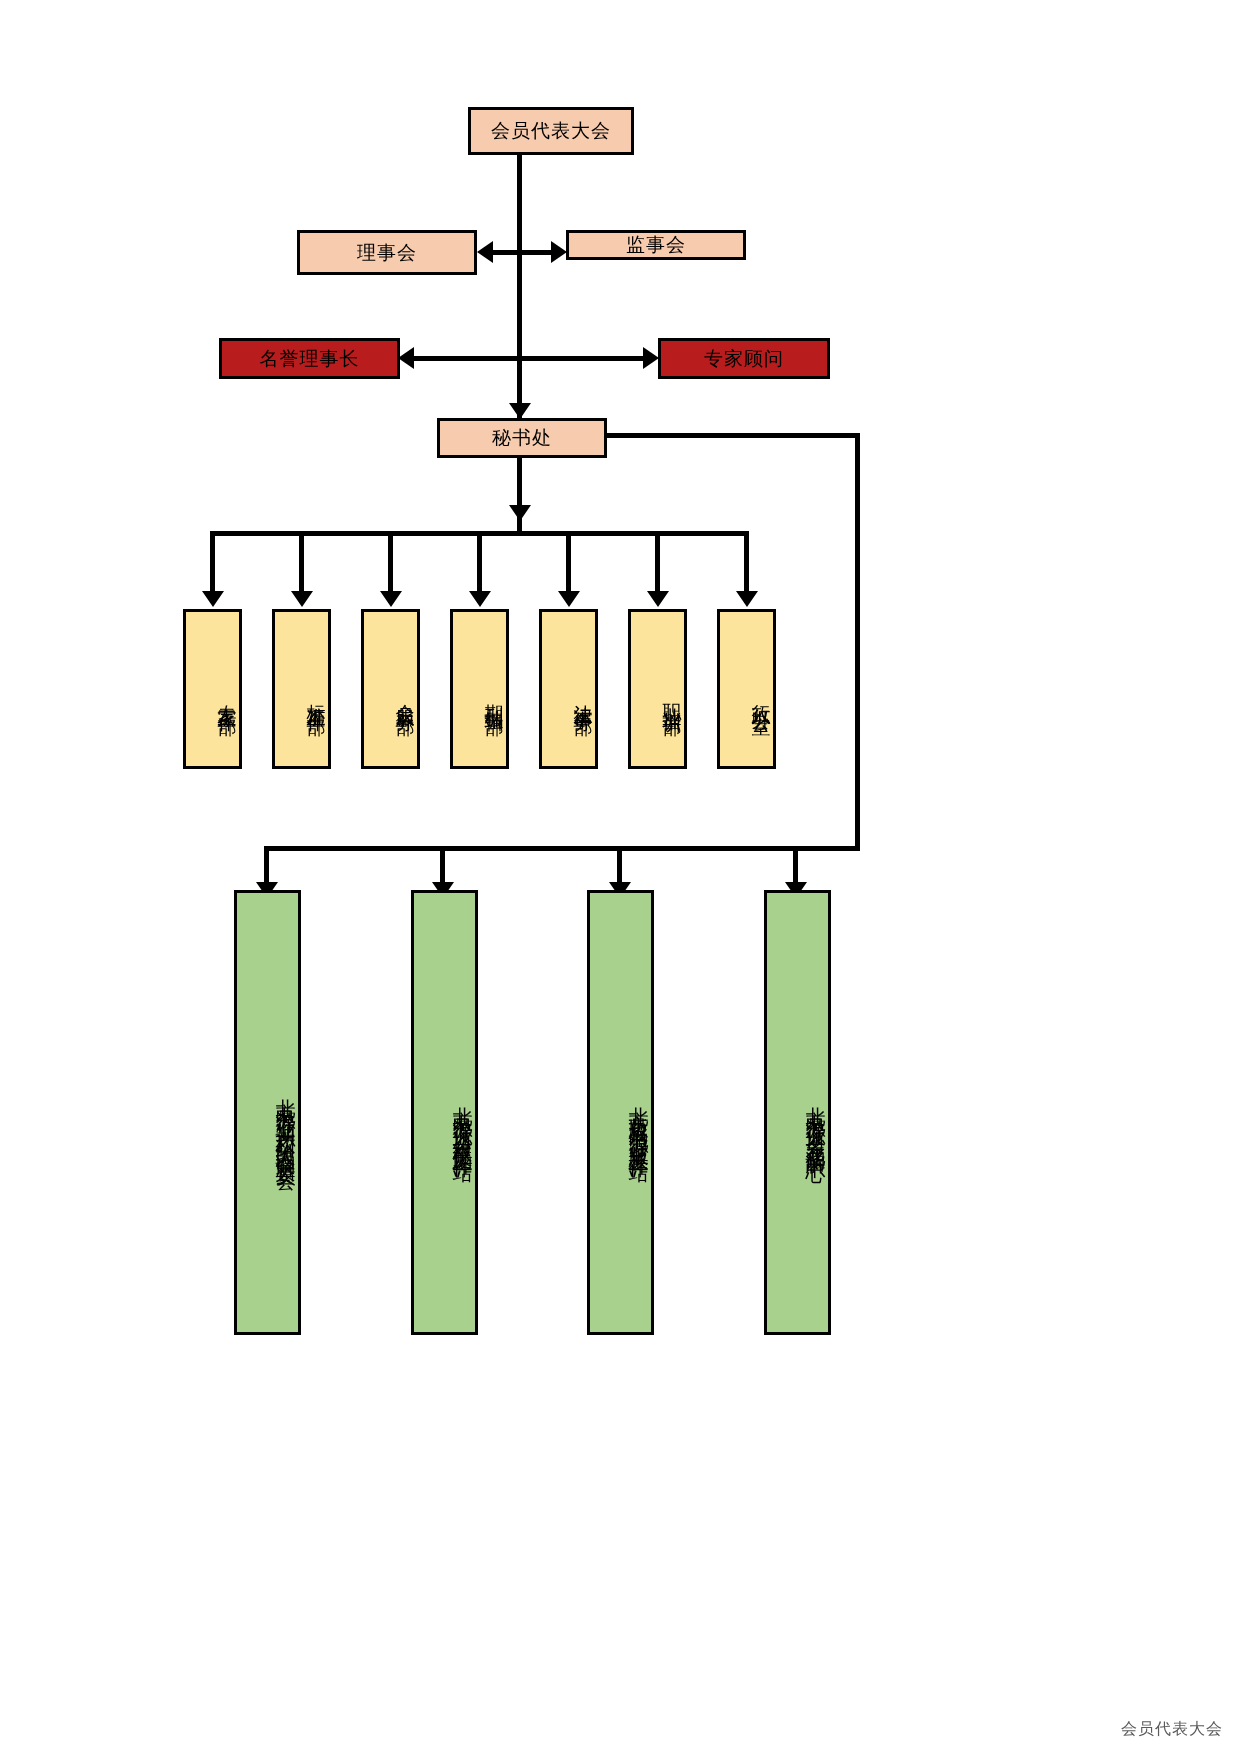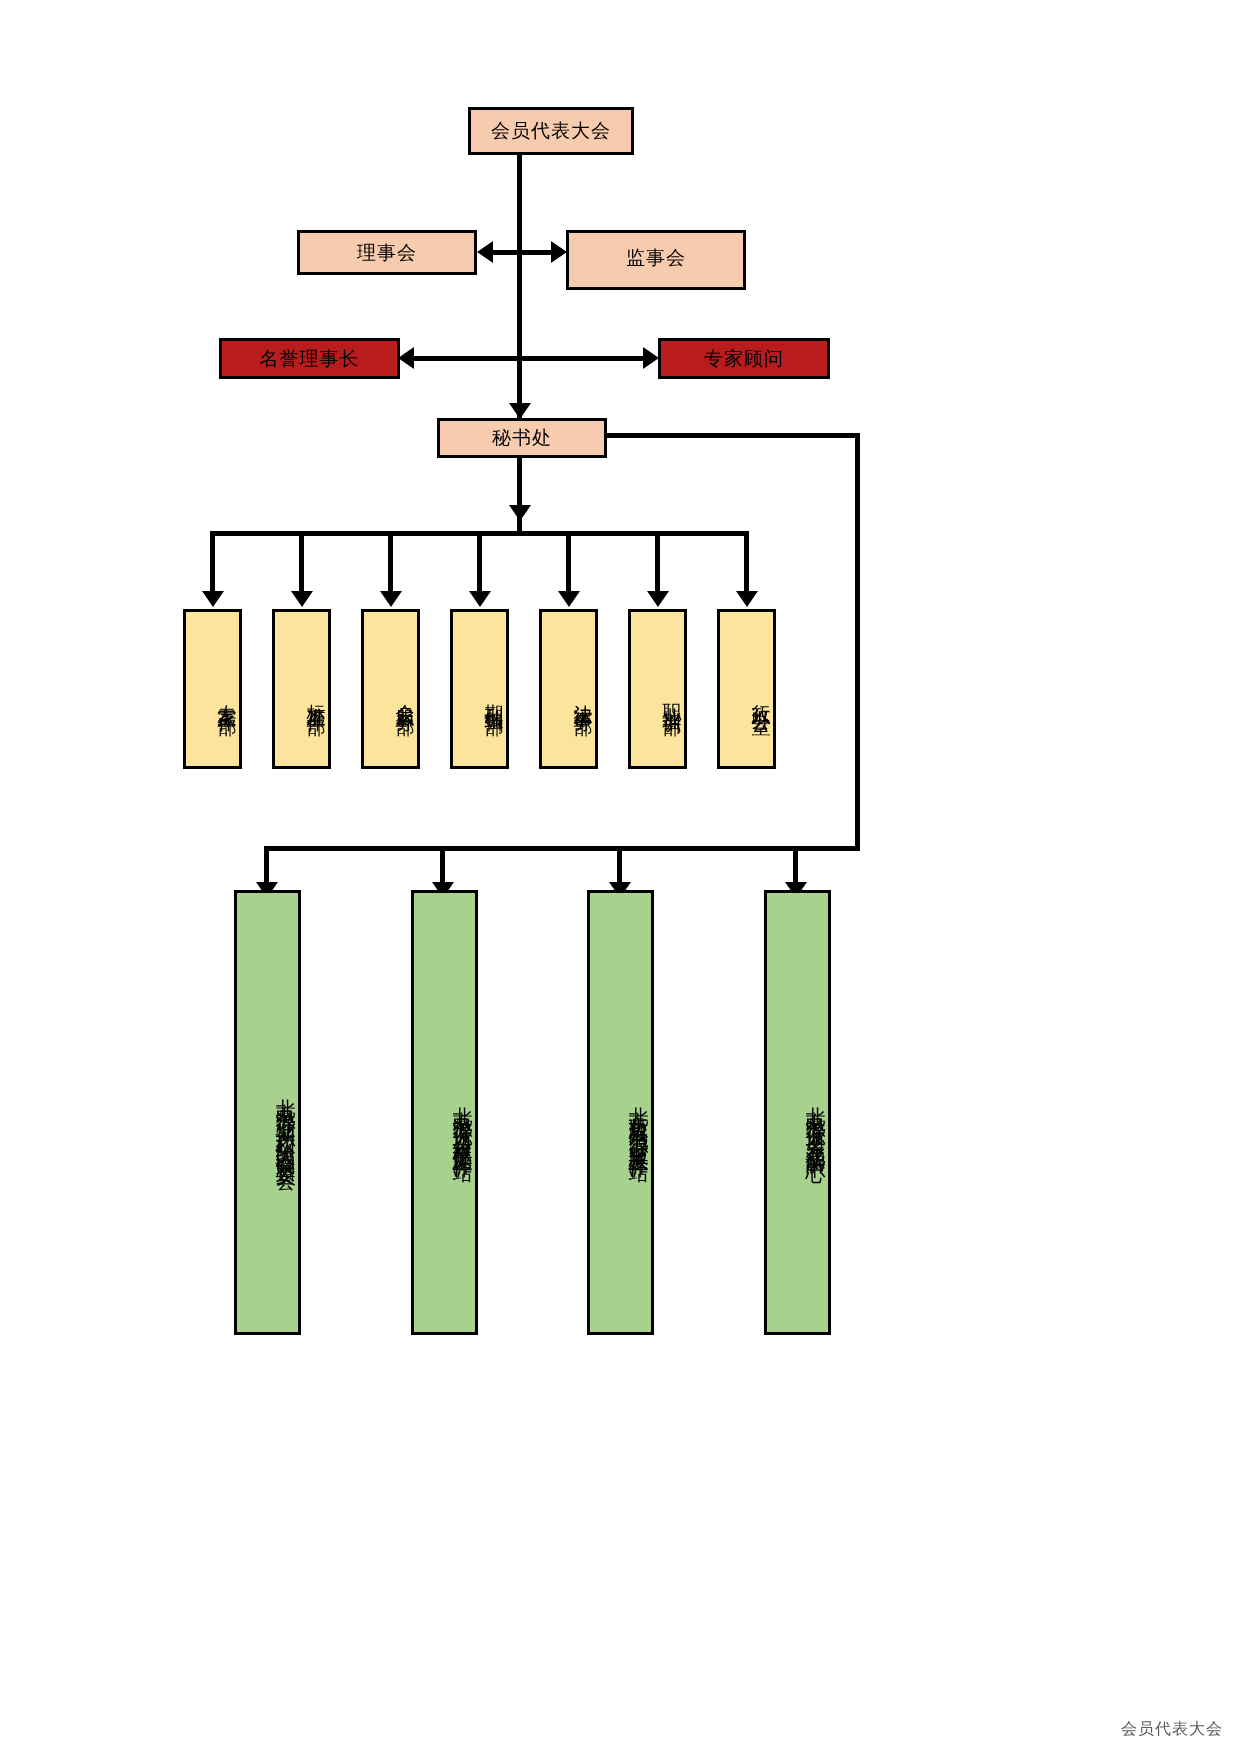--- a/index.html
+++ b/index.html
@@ -103,21 +103,21 @@
   <div class="node salmon" style="left:437px; top:107px; width:166px; height:48px;margin-left:31px;">
     <span class="node-label">会员代表大会</span>
   </div>
 
   <div class="line vline" style="left:517px; top:155px; width:5px; height:282px;"></div>
   <div class="arrow arrow-down" style="left:509px; top:403px;"></div>
 
   <div class="node salmon" style="left:297px; top:230px; width:180px; height:45px;">
     <span class="node-label">理事会</span>
   </div>
-  <div class="node salmon" style="left:566px; top:230px; width:180px; height:60px;font-family:Liberation Mono, monospace;">
+  <div class="node salmon" style="left:566px; top:230px; width:180px; height:30px;">
     <span class="node-label">监事会</span>
   </div>
 
   <div class="line hline" style="left:487px; top:250px; width:72px; height:5px;"></div>
   <div class="arrow arrow-left" style="left:477px; top:241px;"></div>
   <div class="arrow arrow-right" style="left:551px; top:241px;"></div>
 
   <div class="node blue" style="left:219px; top:338px; width:181px; height:41px;">
     <span class="node-label">名誉理事长</span>
   </div>

